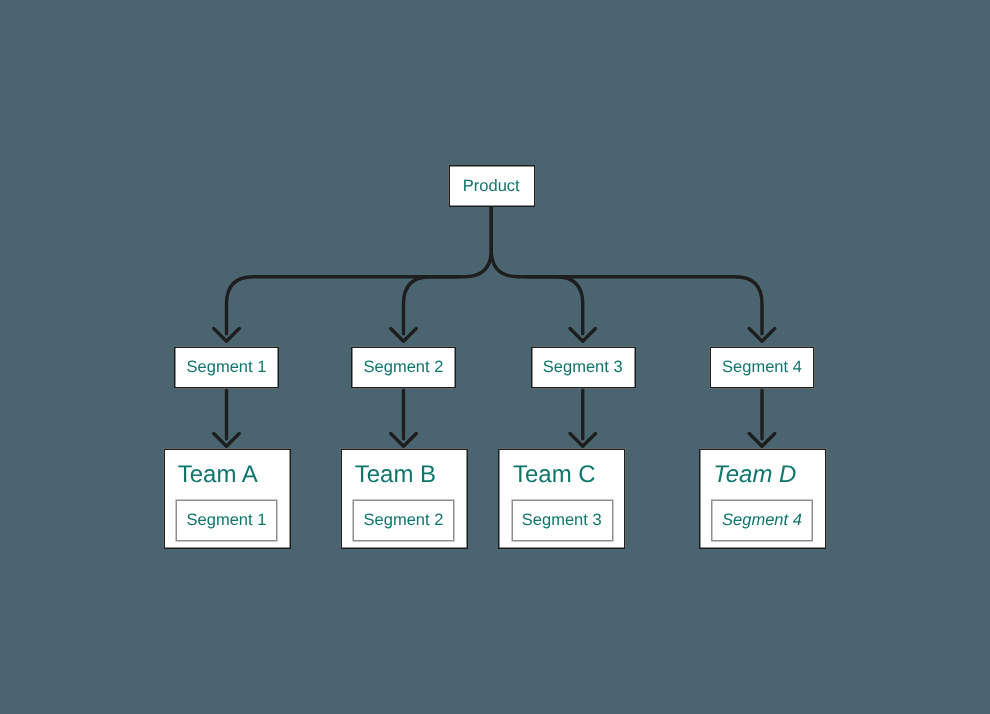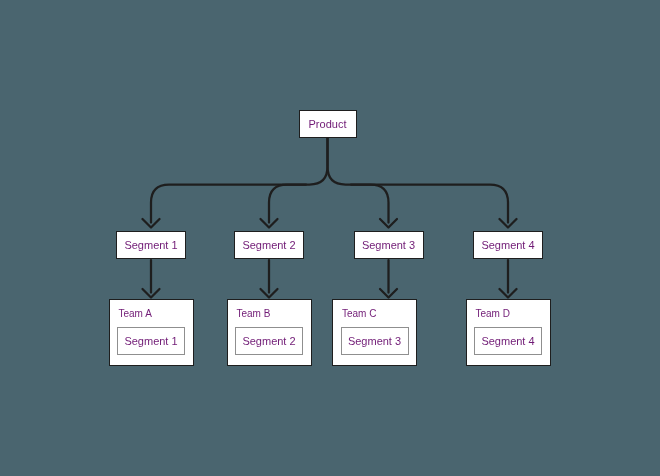--- a/index.html
+++ b/index.html
@@ -6,21 +6,21 @@
     margin: 0;
     padding: 0;
     background: #4a656f;
   }
   #canvas {
     position: relative;
     width: 660px;
     height: 436px;
     background: #4a656f;
     font-family: "Liberation Sans", sans-serif;
-    color: #701a75;
+    color: #0f766e;
     overflow: hidden;
   }
   #connectors {
     position: absolute;
     left: 0;
     top: 0;
     pointer-events: none;
   }
   .node {
     position: absolute;
@@ -47,23 +47,23 @@
   .seg-2 { left: 234px; }
   .seg-3 { left: 353.5px; }
   .seg-4 { left: 473px; }
   .team-node {
     top: 299px;
     width: 85px; height: 67px;
   }
   .team-a { left: 108.5px; }
   .team-b { left: 226.5px; }
   .team-c { left: 332px; }
-  .team-d { left: 465.5px; }
+  .team-d { left: 465.5px; font-style: italic; }
   .team-label {
-    font-size: 10px;
+    font-size: 16px;
     line-height: 1;
     margin: 9px 0 0 9px;
     white-space: nowrap;
   }
   .team-tag {
     box-sizing: border-box;
     width: 68px; height: 28px;
     margin: 8px auto 0 auto;
     background: #ffffff;
     border: 1.5px solid #8f8f8f;

